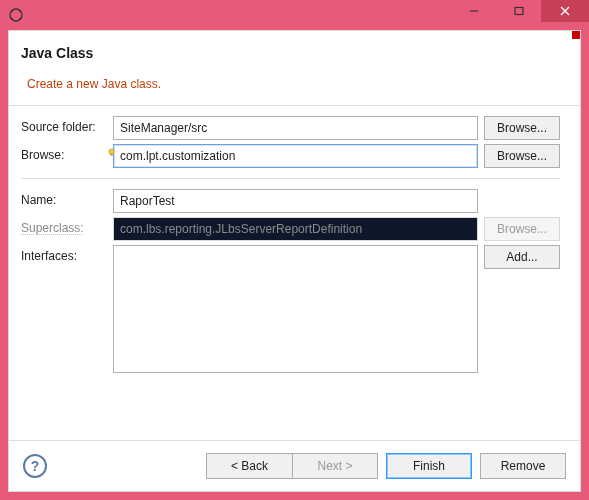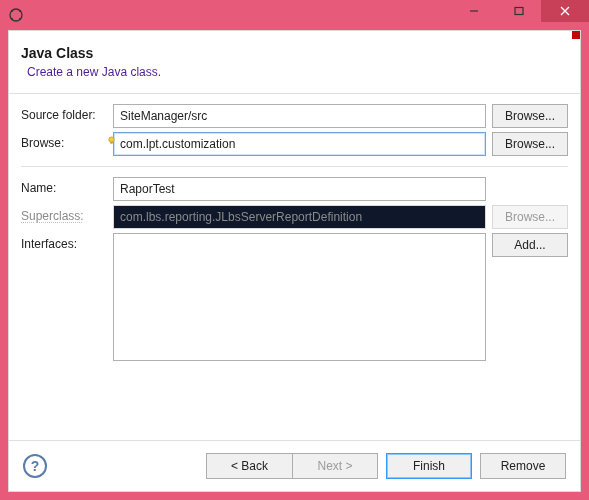--- a/index.html
+++ b/index.html
@@ -9,23 +9,23 @@
   .title-icon { width: 16px; height: 16px; display:flex; align-items:center; justify-content:center;}
   .title-icon svg { width:16px; height:16px; }
   .title-text { flex:1; }
   .win-controls { display:flex; height:100%; }
   .win-btn { width:45px; height:22px; display:flex; align-items:center; justify-content:center; color:#333; }
   .win-btn.close { background:#c84058; color:#fff; width:48px; height:22px;}
   .win-btn svg { width:10px; height:10px; }
   .client { position:absolute; left:8px; right:8px; top:30px; bottom:8px; background:#fff; border:1px solid #d9d9d9; display:flex; flex-direction:column; }
   .red-marker { position:absolute; top:0; right:0; width:8px; height:8px; background:#c80000; }
   .banner { padding: 14px 16px 14px 12px; border-bottom:1px solid #e0e0e0; }
-  .banner h1 { font-size:14px; font-weight:600; color:#1a1a1a; margin-bottom:4px;}
-  .banner p { font-size:12px; color:#4c1d95; padding-left:6px;}
-  .form { flex:1; padding: 10px 12px 0 12px; display:flex; flex-direction:column; gap:4px;}
+  .banner h1 { font-size:14px; font-weight:600; color:#1a1a1a; margin-bottom:16px;}
+  .banner p { font-size:12px; color:#c2410c; padding-left:6px;}
+  .form { flex:1; padding: 10px 20px 0 12px; display:flex; flex-direction:column; gap:4px;}
   .row { display:flex; align-items:flex-start; gap:6px; }
   .label { width: 86px; padding-top:4px; color:#222; }
   .label.disabled { color:#8a8a8a; text-decoration: underline dotted #c0c0c0 1px; text-underline-offset:2px;}
   .field-wrap { flex:1; }
   input.text { width:100%; height:24px; border:1px solid #b0b0b0; padding:2px 6px; background:#fff; color:#222; outline:none;}
   input.text.focused { border:1px solid #6ea2d8; box-shadow: inset 0 0 0 1px #cfe4f7; }
   input.text.disabled { background:#0f172a; color:#8a8a8a; border-color:#d9d9d9;}
   .interfaces-box { width:100%; height:128px; border:1px solid #b0b0b0; background:#fff;}
   .side-btn { width:76px; height:24px; border:1px solid #adadad; background:#f0f0f0; color:#222; cursor:pointer; text-align:center;}
   .side-btn.disabled { color:#9b9b9b; background:#f5f5f5; border-color:#d9d9d9; cursor:default;}

